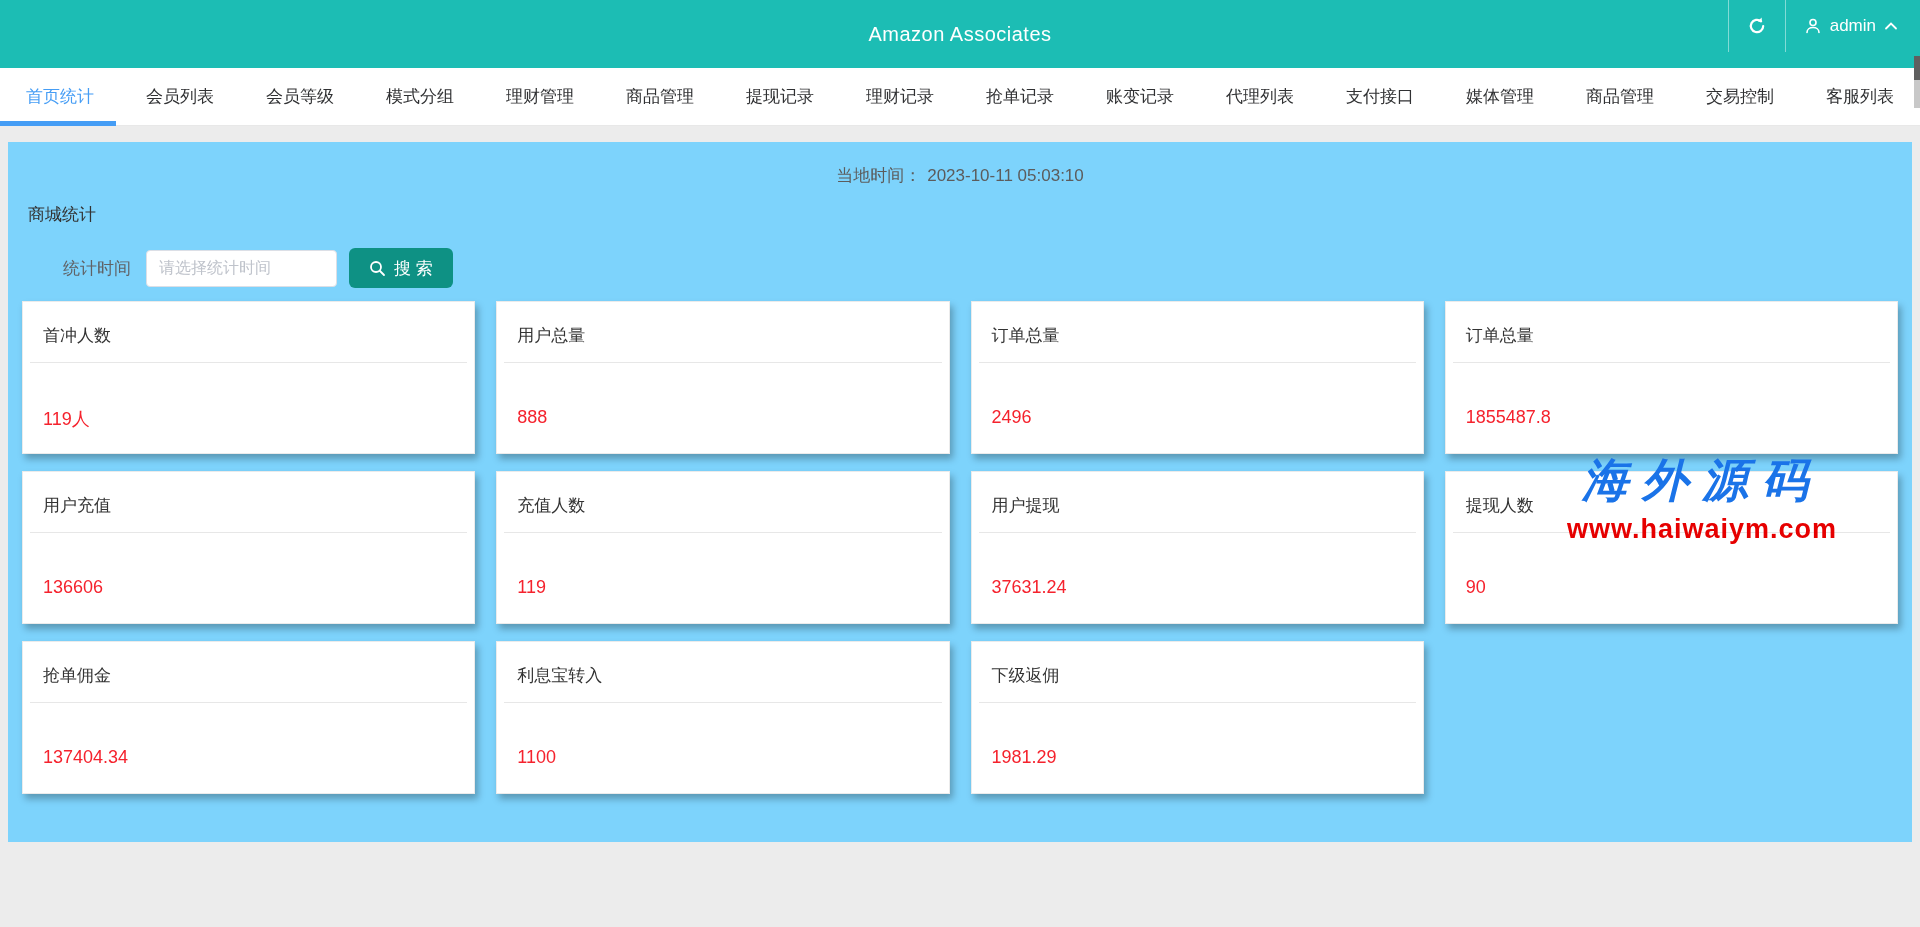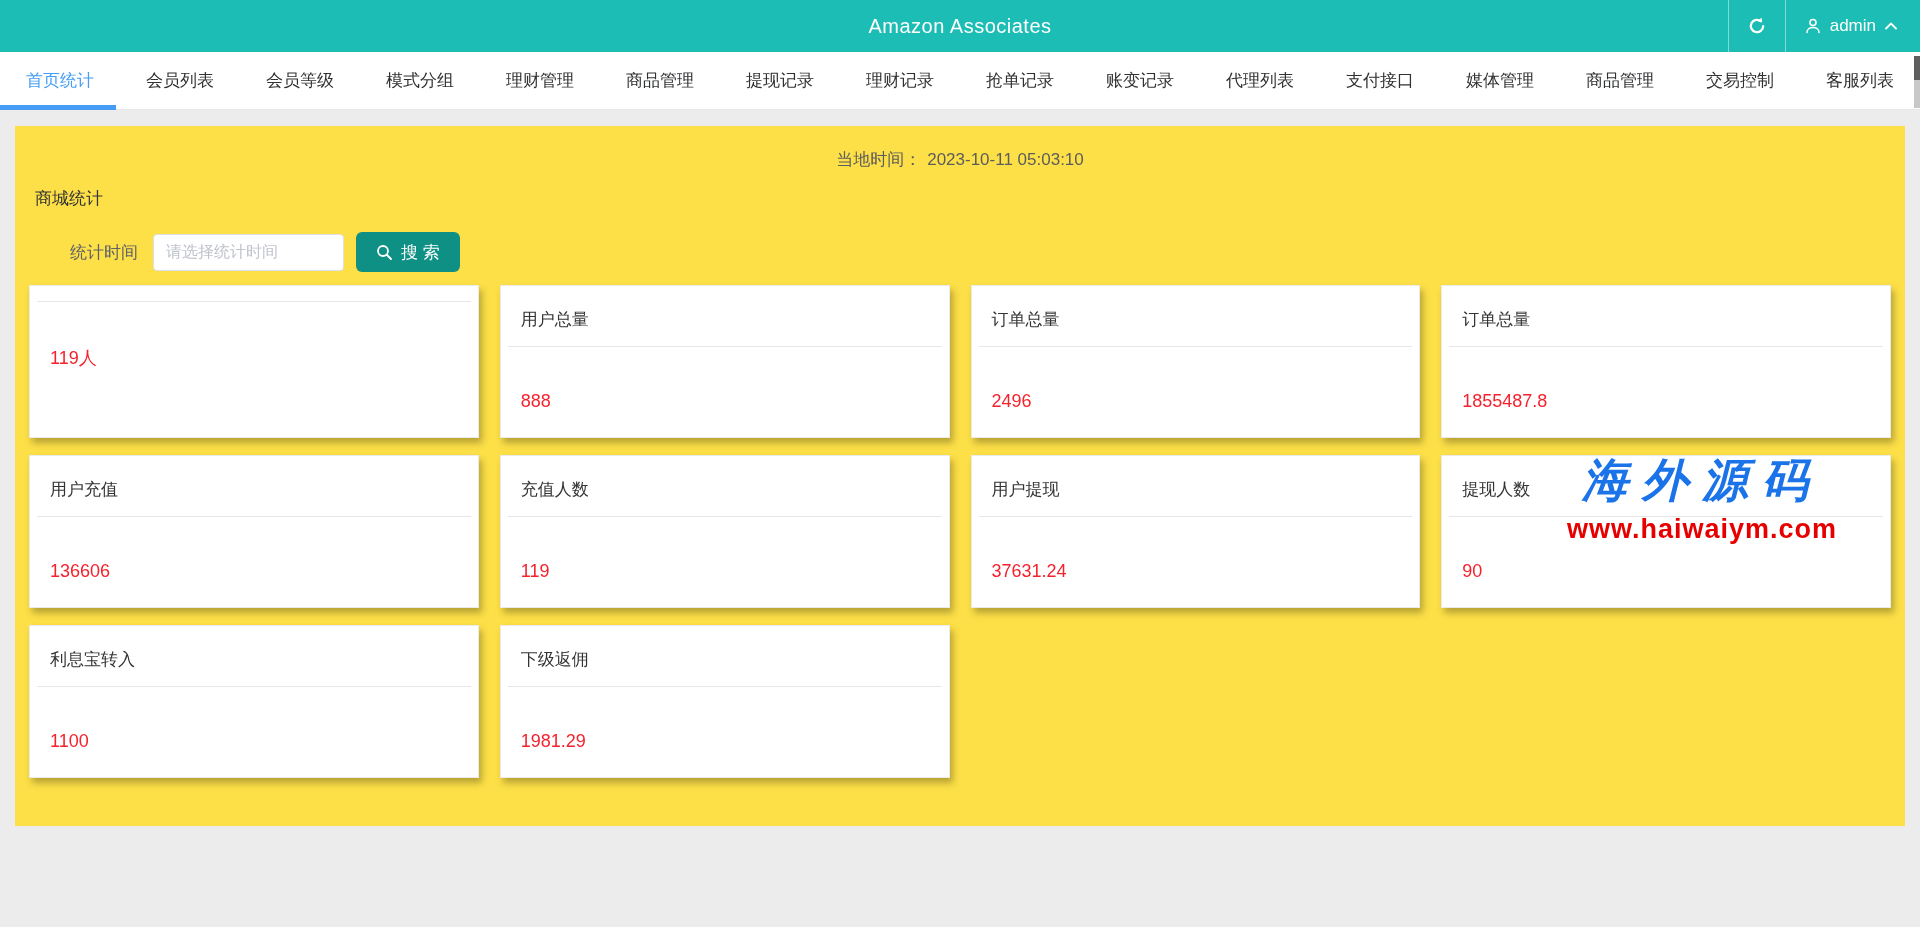--- a/index.html
+++ b/index.html
@@ -1,36 +1,36 @@
 <!DOCTYPE html>
 <html><head>
 <meta charset="utf-8">
 <style>
   * { margin:0; padding:0; box-sizing:border-box; }
   html,body { width:1920px; height:927px; overflow:hidden; }
   body { background:#ececec; font-family:"Liberation Sans","DejaVu Sans",sans-serif; color:#333; position:relative; }
 
   
-  .header { position:relative; height:52px; background:#1cbdb4; display:flex; align-items:center; justify-content:center; }
+  .header { position:relative; height:68px; background:#1cbdb4; display:flex; align-items:center; justify-content:center; }
   .header-title { color:#ffffff; font-size:20px; letter-spacing:.5px; }
   .header-right { position:absolute; right:0; top:0; height:52px; display:flex; align-items:stretch; }
   .h-divider { width:1px; background:rgba(255,255,255,.45); height:52px; }
   .refresh-box { width:56px; display:flex; align-items:center; justify-content:center; cursor:pointer; }
   .user-box { display:flex; align-items:center; gap:8px; padding:0 22px 0 18px; color:#fff; font-size:17px; cursor:pointer; }
 
   
   .nav { position:relative; height:58px; background:#ffffff; border-bottom:1px solid #e8e8e8; display:flex; }
   .tab { position:relative; width:120px; text-align:center; line-height:57px; font-size:17px; color:#303133; cursor:pointer; white-space:nowrap; }
   .tab.active { color:#459df5; }
   .tab.active::after { content:""; position:absolute; left:0; right:4px; bottom:-1px; height:5px; background:#459df5; }
 
   .gray-gap { height:16px; background:#ececec; }
 
   
-  .panel { margin:0 15px; background:#fde047; height:700px; position:relative; }
+  .panel { margin:0 8px; background:#7dd3fc; height:700px; position:relative; }
 
   .time-row { padding-top:22px; text-align:center; font-size:17px; color:#5c5c5c; }
   .time-row .t-val { margin-left:6px; }
 
   .section-title { margin:16px 0 0 20px; font-size:17px; color:#333; }
 
   .search-row { display:flex; align-items:center; margin:22px 0 0 55px; height:40px; }
   .search-label { font-size:17px; color:#606266; }
   .search-input { margin-left:15px; width:191px; height:37px; border:1px solid #dcdfe6; border-radius:4px; padding:16px 12px; font-size:16px; color:#333; outline:none; font-family:inherit; }
   .search-input::placeholder { color:#bfc3cb; }
@@ -126,20 +126,21 @@
           <circle cx="7" cy="7" r="5" fill="none" stroke="#ffffff" stroke-width="1.8"></circle>
           <path d="M11 11 15 15" stroke="#ffffff" stroke-width="1.8" stroke-linecap="round"></path>
         </svg>
       </span>
       <span>搜 索</span>
     </button>
   </div>
 
   <div class="grid">
       <div class="card">
+        <div class="card-title">首冲人数</div>
         <div class="card-divider"></div>
         <div class="card-value">119人</div>
       </div>
       <div class="card">
         <div class="card-title">用户总量</div>
         <div class="card-divider"></div>
         <div class="card-value">888</div>
       </div>
       <div class="card">
         <div class="card-title">订单总量</div>
@@ -163,20 +164,25 @@
       </div>
       <div class="card">
         <div class="card-title">用户提现</div>
         <div class="card-divider"></div>
         <div class="card-value">37631.24</div>
       </div>
       <div class="card">
         <div class="card-title">提现人数</div>
         <div class="card-divider"></div>
         <div class="card-value">90</div>
+      </div>
+      <div class="card">
+        <div class="card-title">抢单佣金</div>
+        <div class="card-divider"></div>
+        <div class="card-value">137404.34</div>
       </div>
       <div class="card">
         <div class="card-title">利息宝转入</div>
         <div class="card-divider"></div>
         <div class="card-value">1100</div>
       </div>
       <div class="card">
         <div class="card-title">下级返佣</div>
         <div class="card-divider"></div>
         <div class="card-value">1981.29</div>

